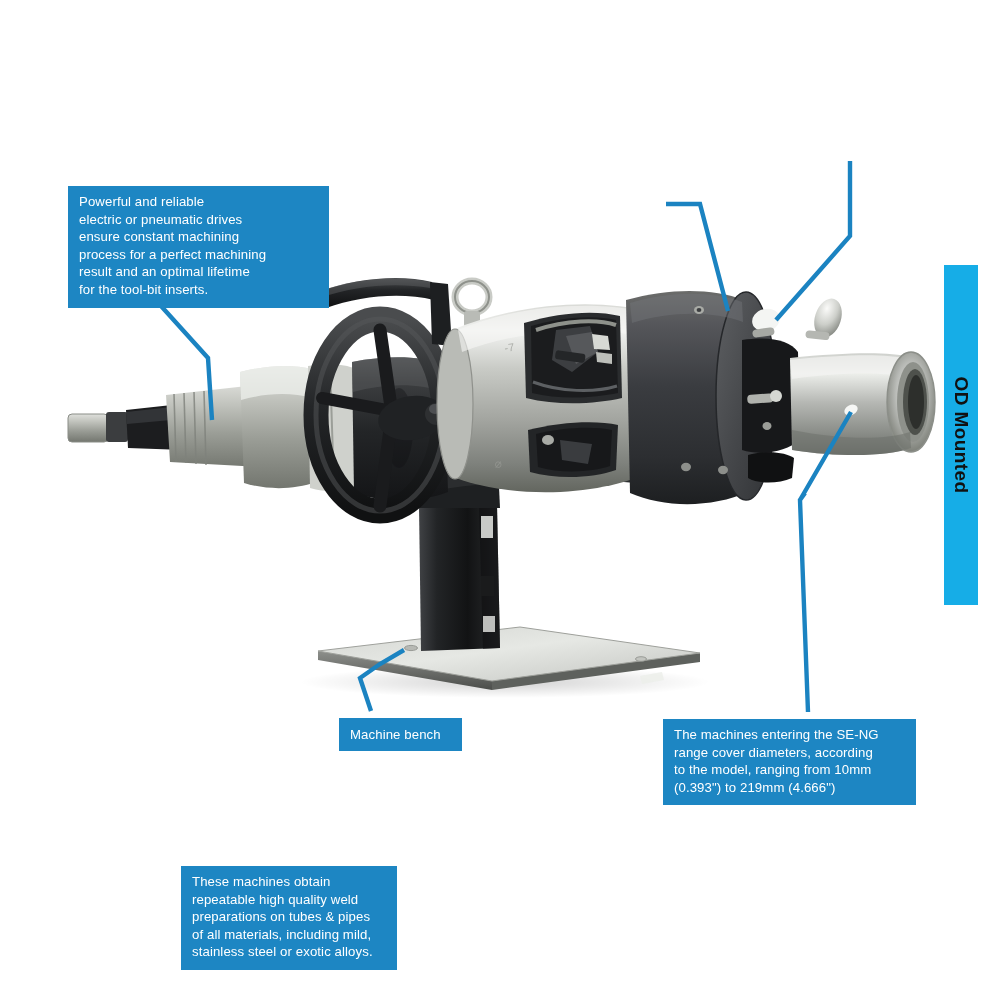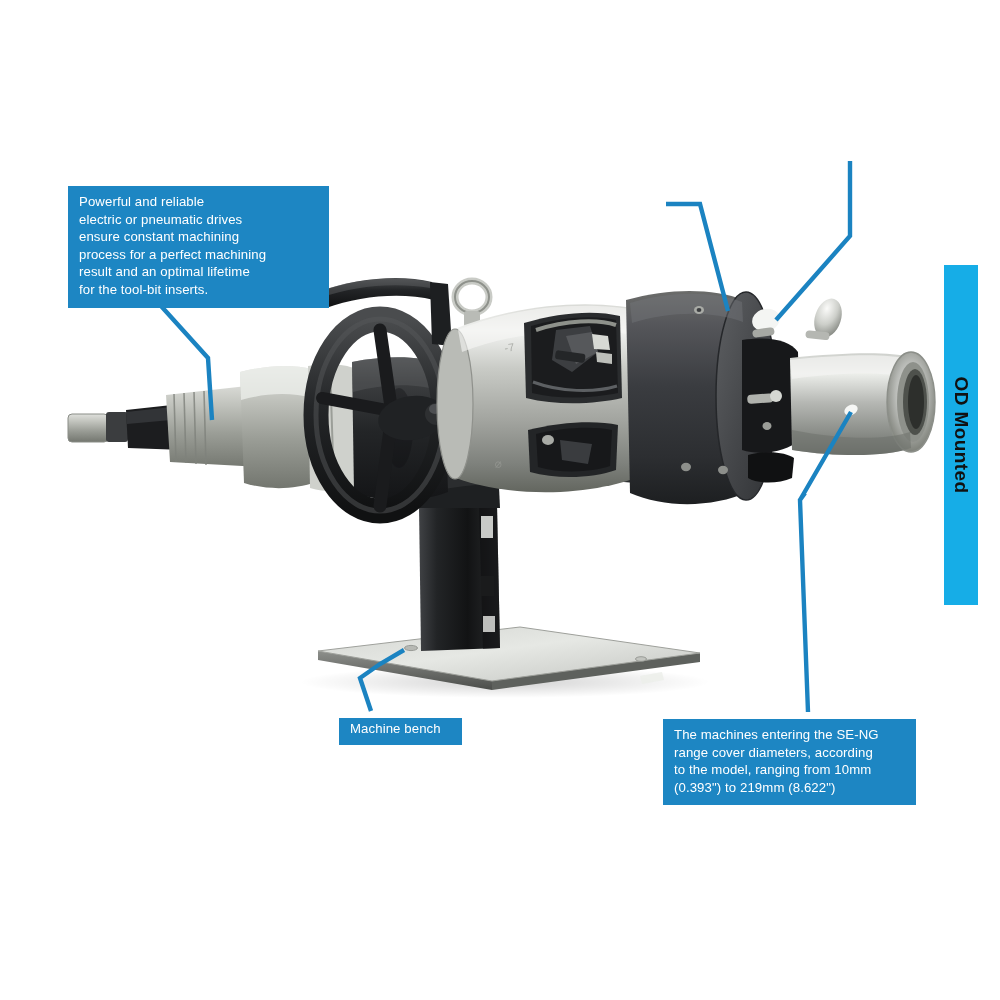--- a/index.html
+++ b/index.html
@@ -346,25 +346,30 @@
 
 
   <div class="callout" style="left:68px; top:186px; width:261px;">Powerful and reliable
 electric or pneumatic drives
 ensure constant machining
 process for a perfect machining
 result and an optimal lifetime
 for the tool-bit inserts.</div>
 
 
-  <div class="callout" style="left:339px; top:718px; width:123px; padding-top:2px; padding-bottom:7px;">Machine bench</div>
+  <div class="callout" style="left:339px; top:718px; width:123px; padding-top:8px; padding-bottom:7px;">Machine bench</div>
 
   <div class="callout" style="left:663px; top:719px; width:253px;">The machines entering the SE-NG
 range cover diameters, according
 to the model, ranging from 10mm
-(0.393") to 219mm (8.622")</div>
-
+(0.393") to 219mm (4.666")</div>
+
+  <div class="callout" style="left:181px; top:866px; width:216px;">These machines obtain
+repeatable high quality weld
+preparations on tubes &amp; pipes
+of all materials, including mild,
+stainless steel or exotic alloys.</div>
 
   <div id="side-tab">
     <div id="side-tab-label">OD Mounted</div>
   </div>
 
 </div>
 
 </body></html>

